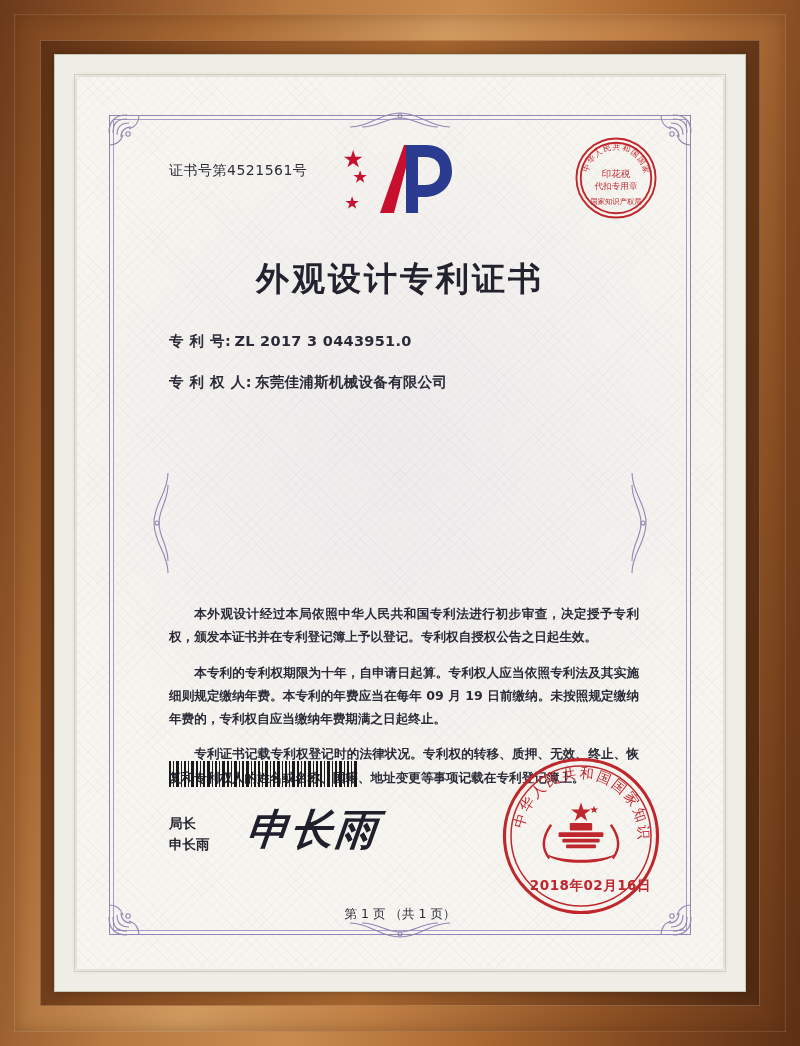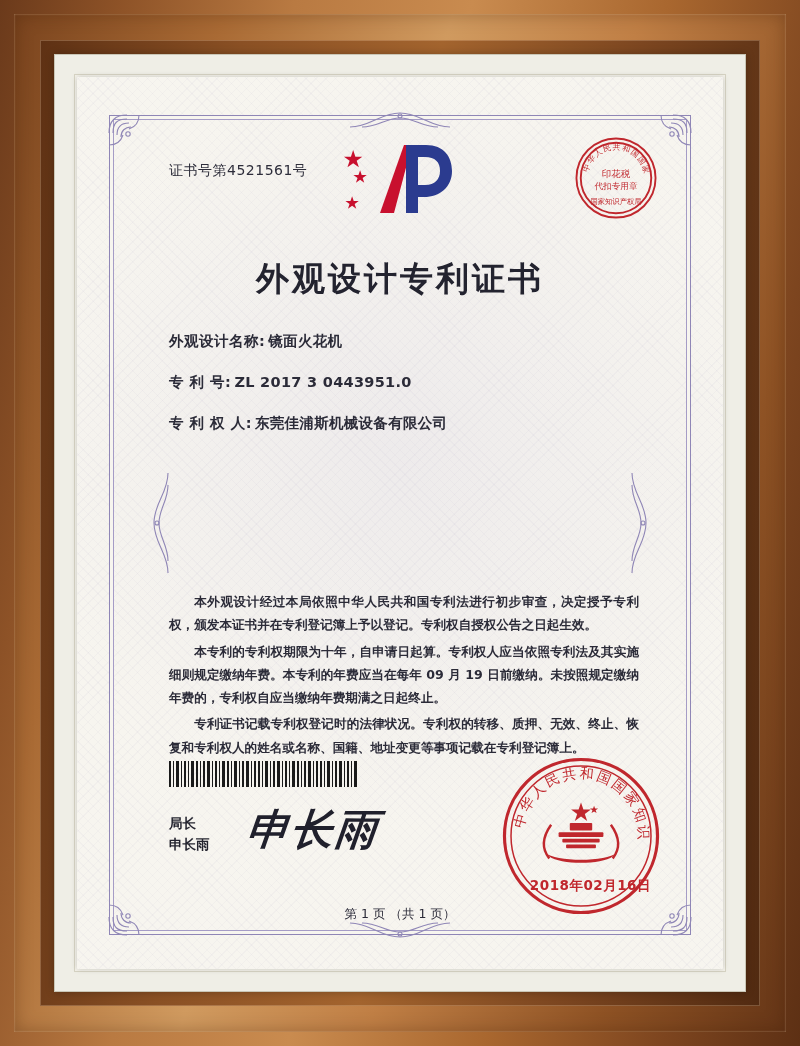--- a/index.html
+++ b/index.html
@@ -156,21 +156,21 @@
     left: 92px; top: 513px;
     width: 470px;
     font-family: "DejaVu Sans", sans-serif;
     font-size: 12.6px;
     line-height: 1.85;
     color: #2b2b38;
     text-align: justify;
     font-weight: bold;
   }
   .paragraphs p {
-    margin: 0 0 3px 0;
+    margin: 12px 0 3px 0;
     text-indent: 2em;
   }
 
   .barcode {
     position: absolute;
     left: 92px; top: 684px;
     width: 190px; height: 26px;
   }
 
   .sig-block {
@@ -346,24 +346,20 @@
           <path d="M40 76 L64 8 L72 8 L54 76 Z" fill="#c8102e"></path>
 
           <path d="M70 8 L86 8 C104 8 112 20 112 34 C112 50 100 60 84 60 L78 60 L78 76 L66 76 L66 8 Z
                    M78 20 L78 48 L85 48 C95 48 100 42 100 34 C100 25 95 20 85 20 Z" fill="#2b3b8f"></path>
         </svg>
       </div>
 
       <div class="title">外观设计专利证书</div>
 
       <div class="fields">
-        <div class="field-row">
-          <span class="field-label">外观设计名称:</span>
-          <span class="field-value">镜面火花机</span>
-        </div>
         <div class="field-row">
           <span class="field-label">专  利  号:</span>
           <span class="field-value">ZL 2017 3 0443951.0</span>
         </div>
         <div class="field-row">
           <span class="field-label">专 利 权 人:</span>
           <span class="field-value">东莞佳浦斯机械设备有限公司</span>
         </div>
       </div>
 

